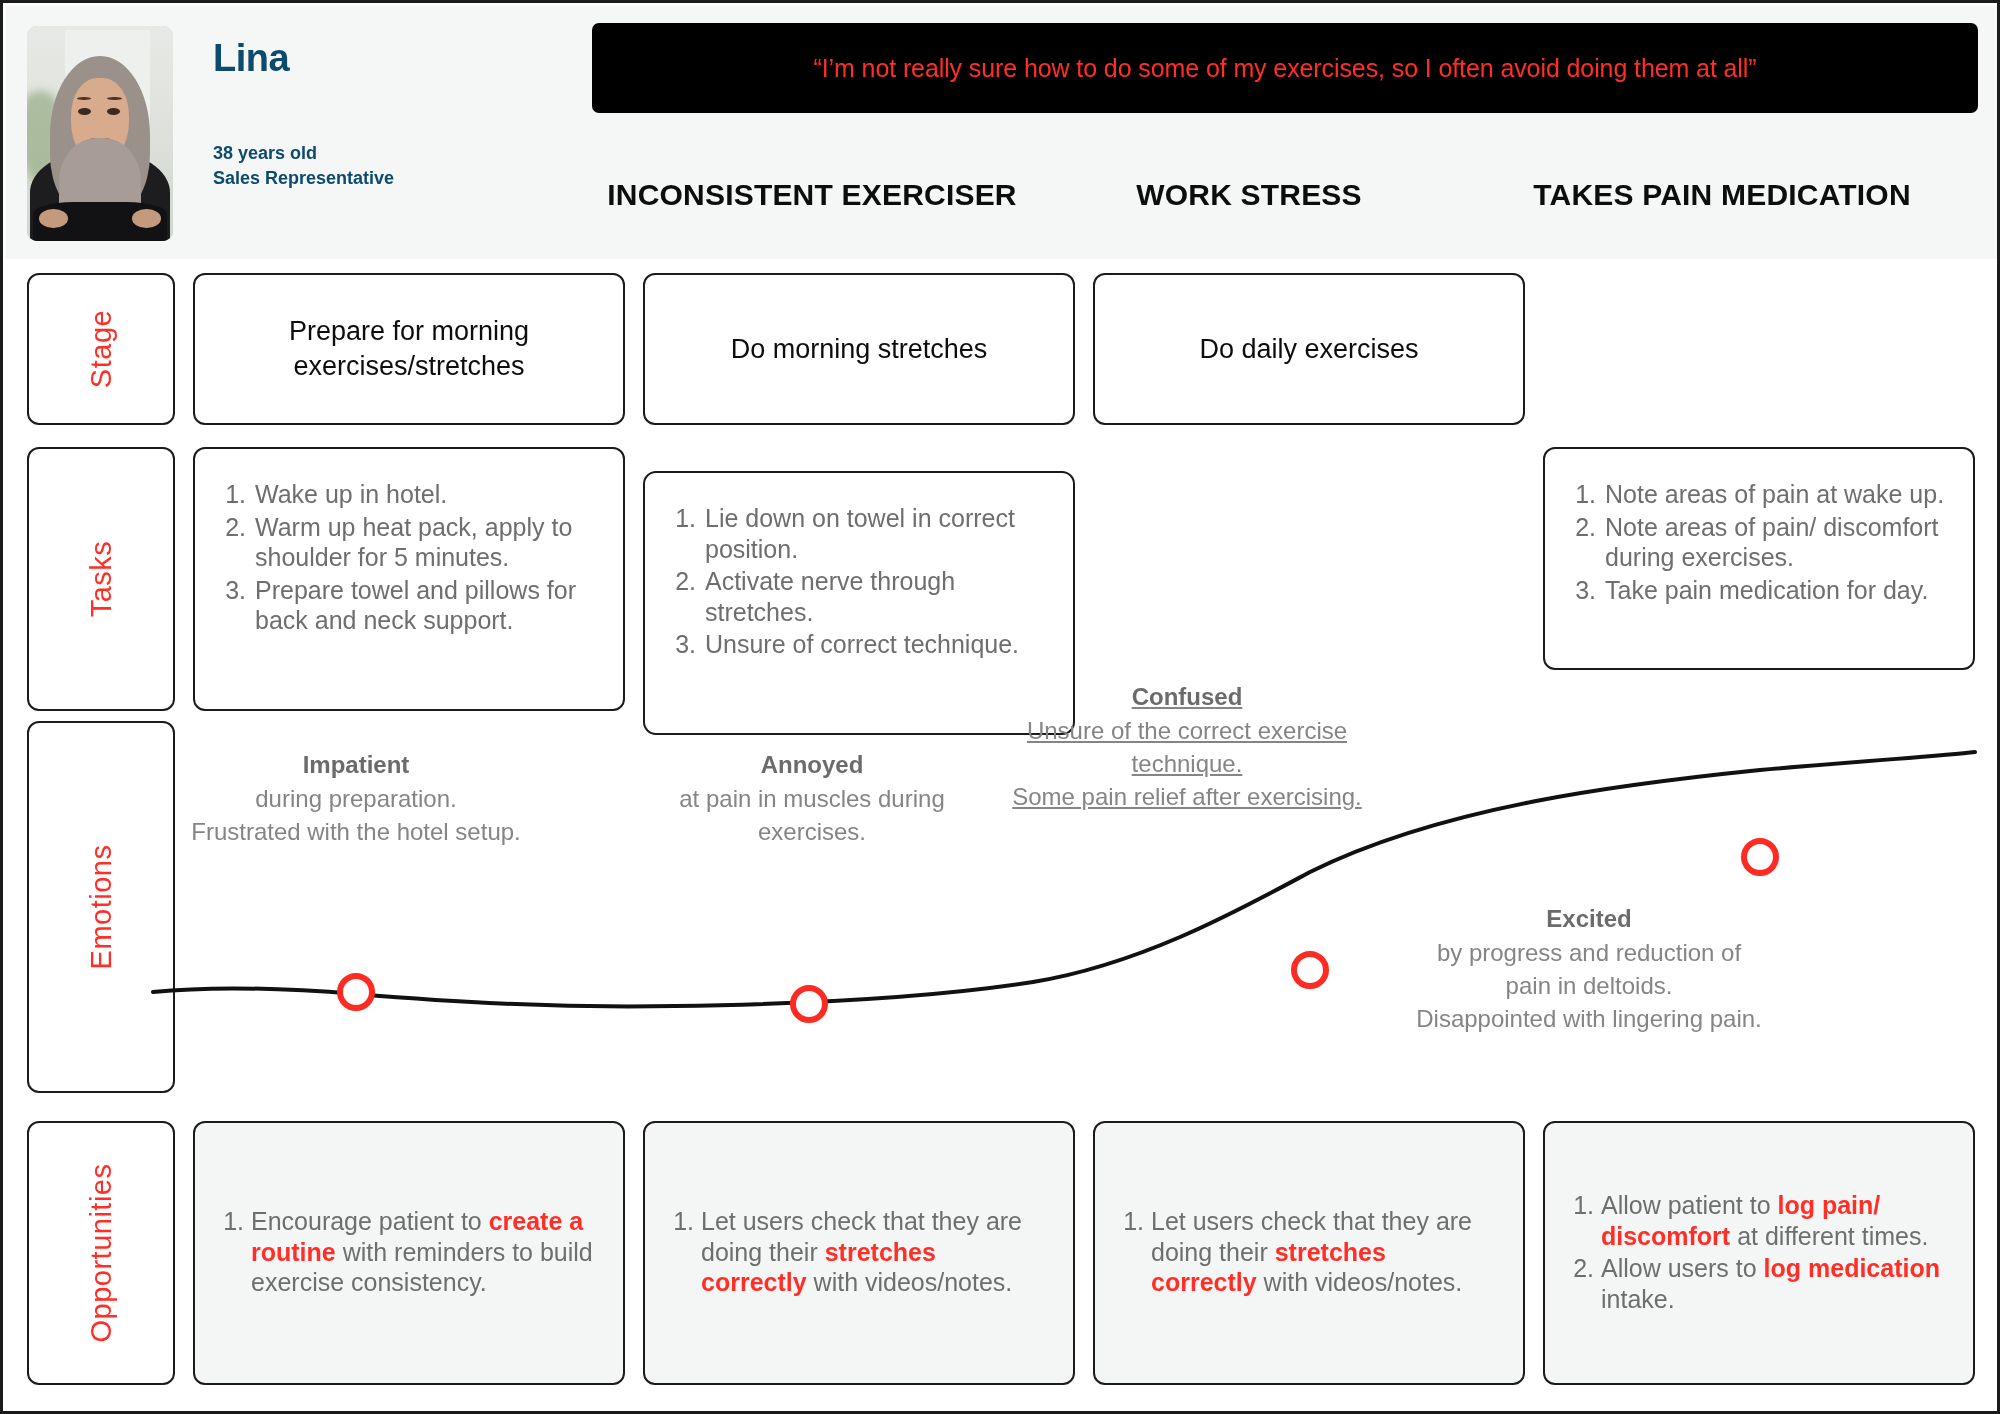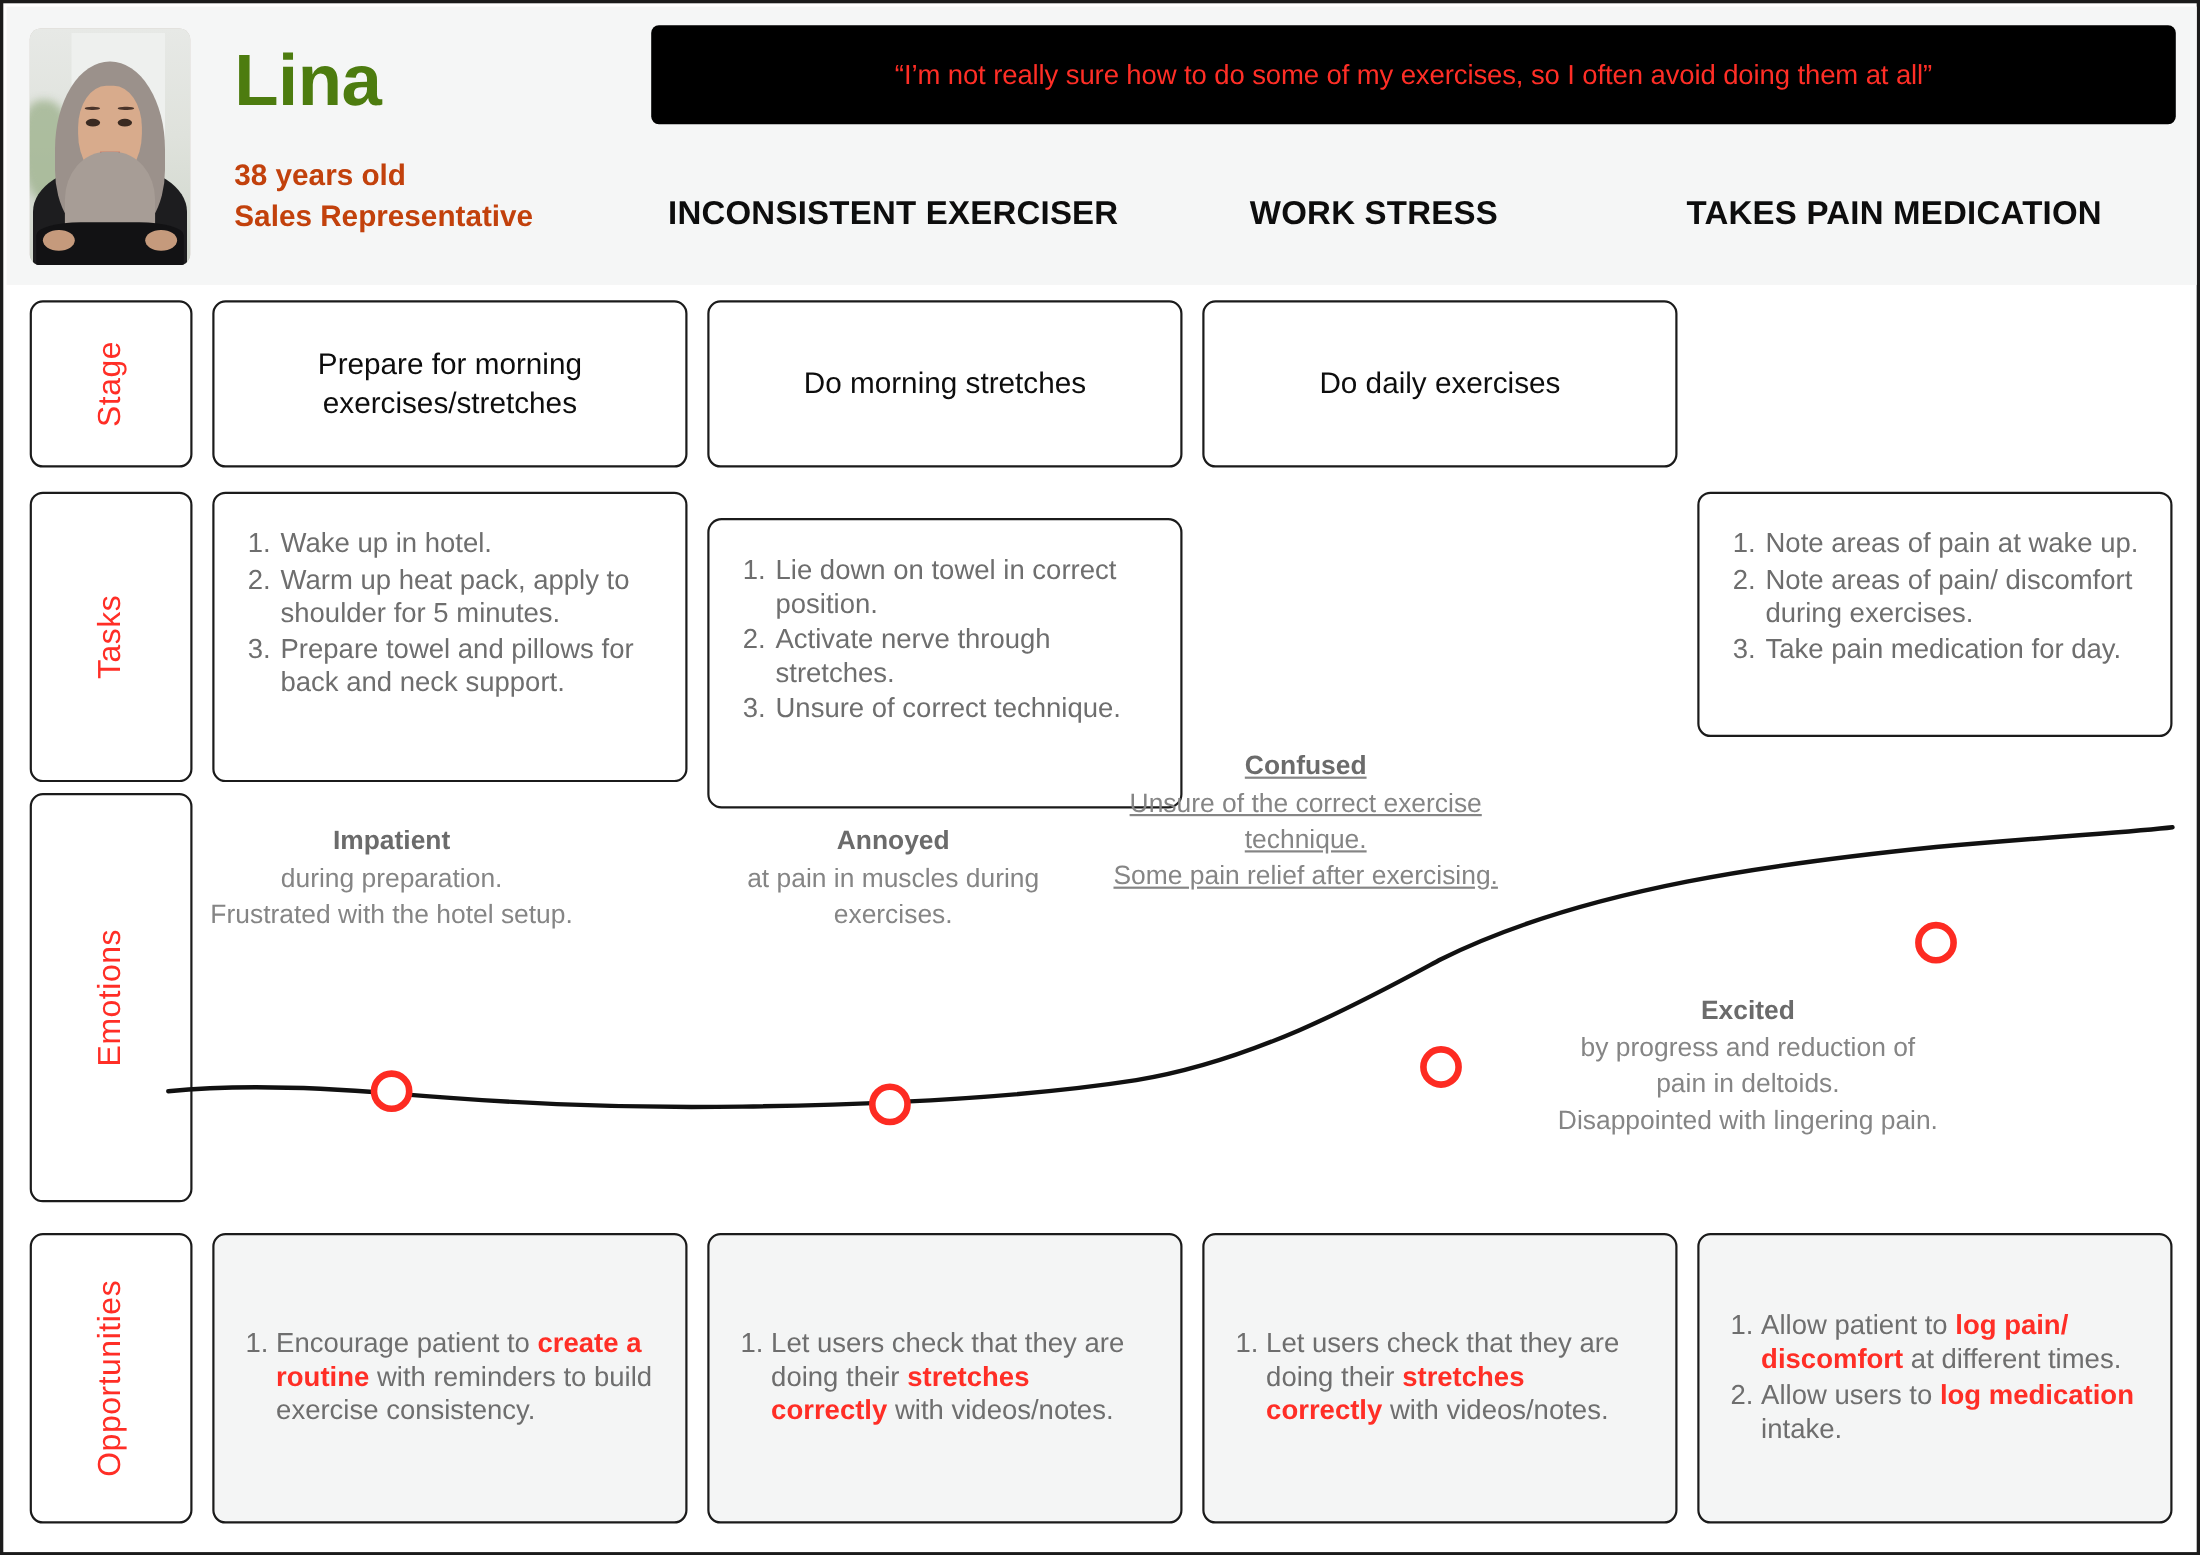--- a/index.html
+++ b/index.html
@@ -150,33 +150,33 @@
     width: 12%;
     height: 3%;
     background: #c2554a;
     border-radius: 0 0 60% 60%;
   }
 
   .persona-name {
     position: absolute;
     left: 207px;
     top: 33px;
-    font-size: 66px;
+    font-size: 38px;
     font-weight: bold;
-    color: #4d7c0f;
+    color: #0c4a6e;
     letter-spacing: -0.5px;
     line-height: 1;
   }
   .persona-meta {
     position: absolute;
     left: 207px;
     top: 135px;
-    font-size: 27px;
+    font-size: 18px;
     font-weight: bold;
-    color: #c2410c;
+    color: #0c4a6e;
     line-height: 1.38;
   }
 
   .quote-banner {
     position: absolute;
     left: 586px;
     top: 17px;
     width: 1386px;
     height: 90px;
     background: #000000;

